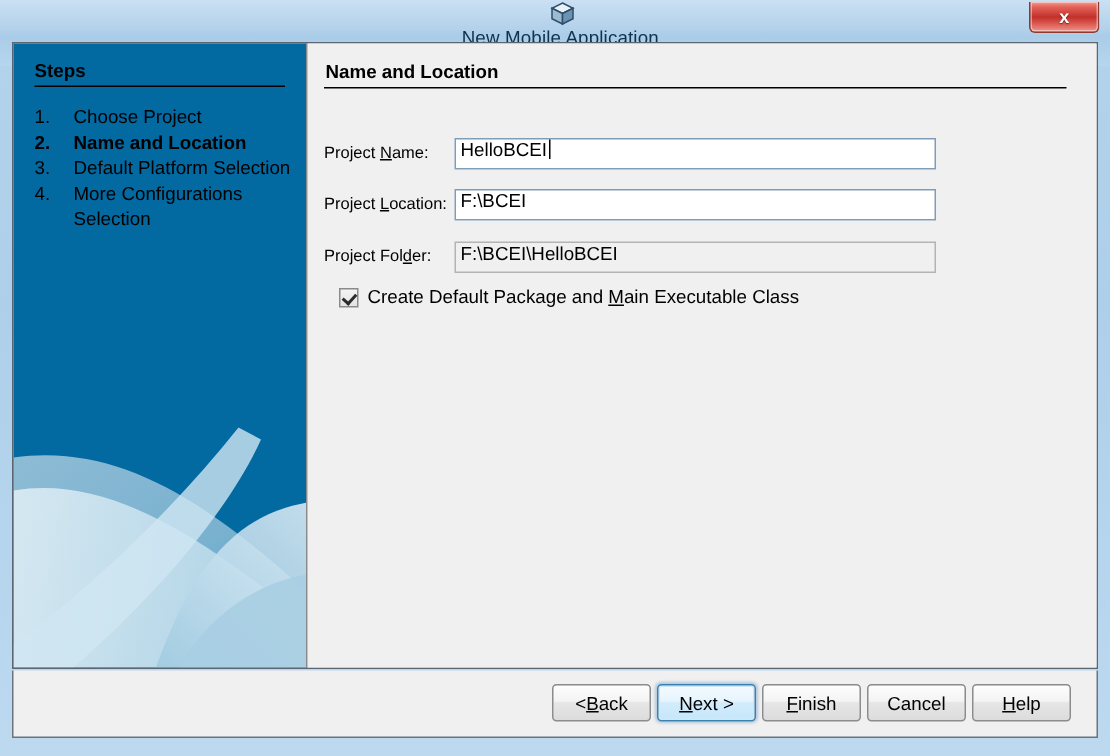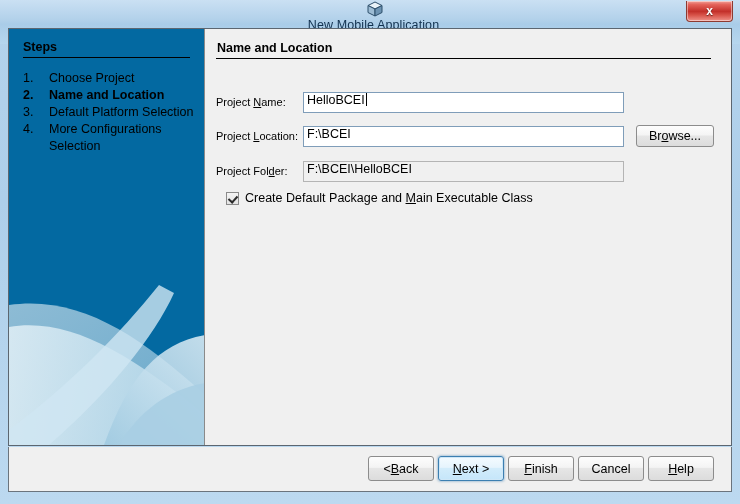--- a/index.html
+++ b/index.html
@@ -235,21 +235,20 @@
       <div class="field-row" id="row-2" style="top:131px">
         <span class="field-label">Project Fol<u>d</u>er:</span>
         <span class="txtbox readonly">F:\BCEI\HelloBCEI</span>
       </div>
 
       <div class="field-row" id="row-1" style="top:96px">
         <span class="field-label">Project <u>L</u>ocation:</span>
         <span class="txtbox">F:\BCEI</span>
       </div>
 
-      <div class="btn" id="browse-btn">Br<u>o</u>wse...</div>
 
       <div id="checkbox-row">
         <span class="cbox checked" id="main-checkbox"></span>
         <span id="checkbox-label">Create Default Package and <u>M</u>ain Executable Class</span>
       </div>
     </div>
   </div>
 
   <div id="buttonbar">
     <div class="bar-inner" id="bar-inner">

